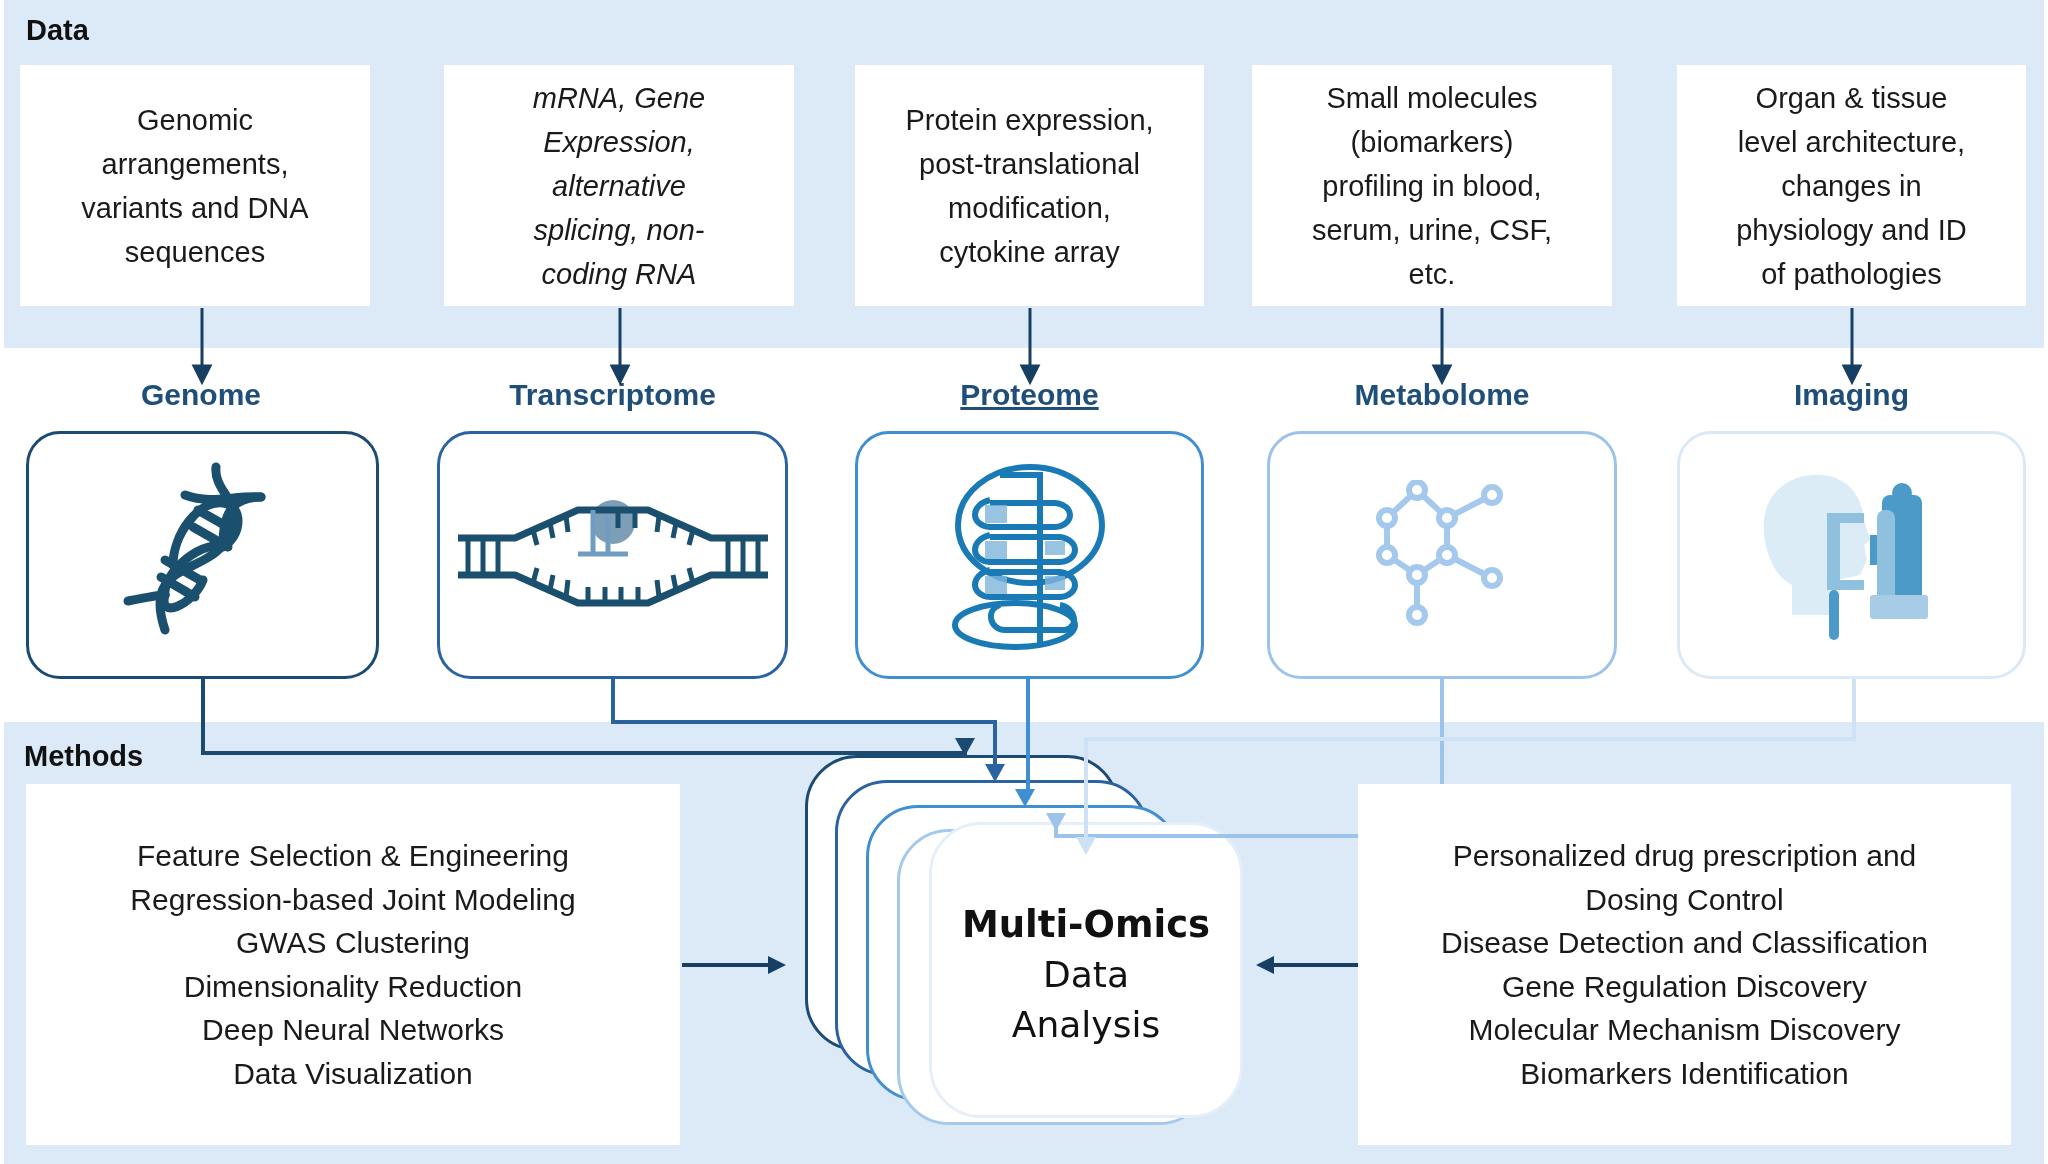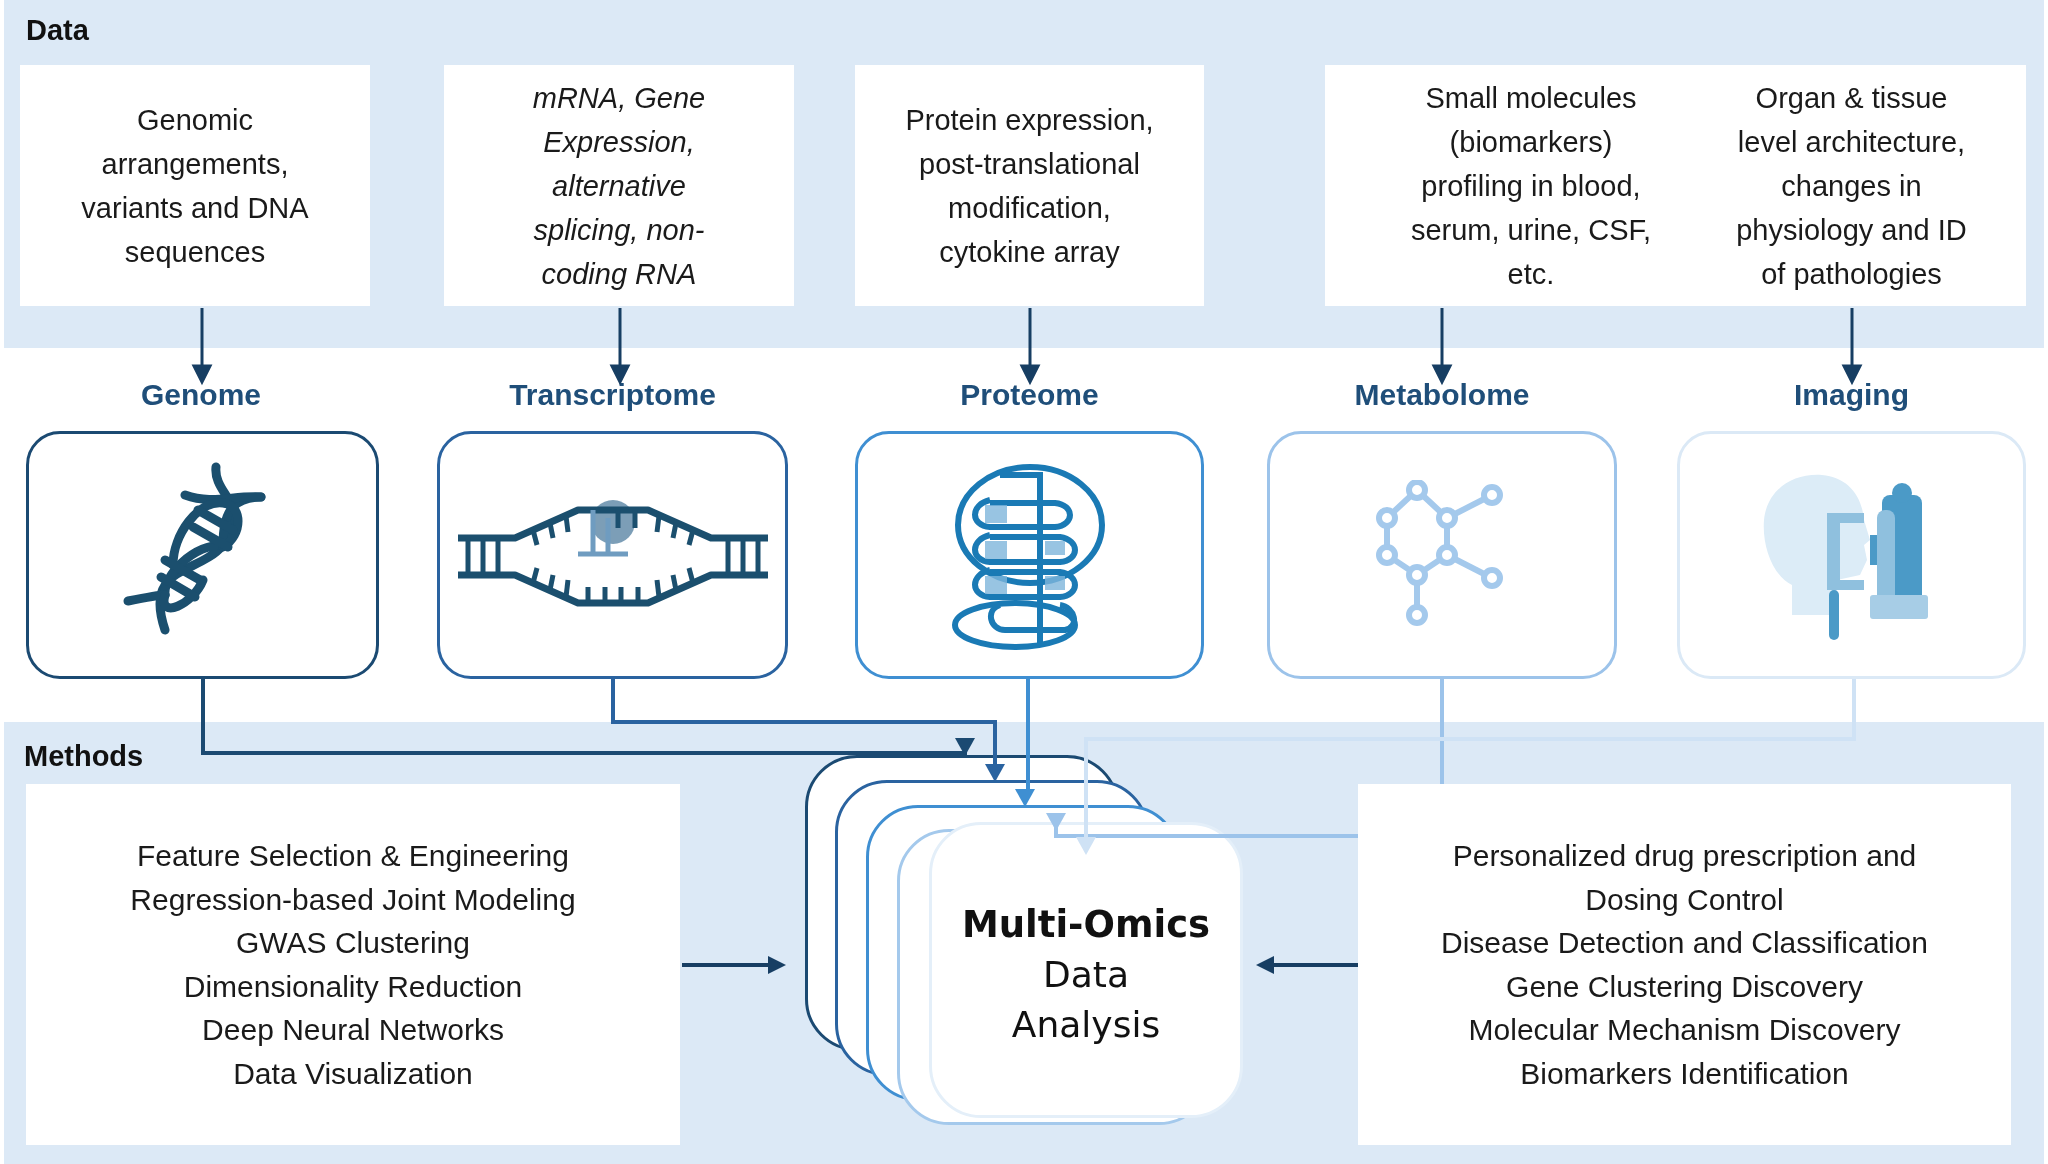--- a/index.html
+++ b/index.html
@@ -44,34 +44,34 @@
 sequences</div>
 <div class="data-box" style="left:444px; width:350px;font-style:italic;">mRNA, Gene
 Expression,
 alternative
 splicing, non-
 coding RNA</div>
 <div class="data-box" style="left:855px; width:349px;">Protein expression,
 post-translational
 modification,
 cytokine array</div>
-<div class="data-box" style="left:1325px; width:412px;">Small molecules
+<div class="data-box" style="left:1252px; width:360px;">Small molecules
 (biomarkers)
 profiling in blood,
 serum, urine, CSF,
 etc.</div>
 <div class="data-box" style="left:1677px; width:349px;">Organ &amp; tissue
 level architecture,
 changes in
 physiology and ID
 of pathologies</div>
 
 <div class="omic-label" style="left:26px; width:350px;">Genome</div>
 <div class="omic-label" style="left:437px; width:351px;">Transcriptome</div>
-<div class="omic-label" style="left:855px; width:349px;">Proteome</div>
+<div class="omic-label" style="left:855px; width:349px;text-decoration:underline;">Proteome</div>
 <div class="omic-label" style="left:1267px; width:350px;">Metabolome</div>
 <div class="omic-label" style="left:1677px; width:349px;">Imaging</div>
 
 <div class="omic-box" style="left:26px; width:353px; border-color:#1b4a72;">
   <svg width="200" height="200" viewBox="0 0 200 200">
     <g fill="none" stroke="#1b4f6e" stroke-width="9" stroke-linecap="round">
       <path d="M113 12 C 110 40, 150 50, 120 90 C 95 120, 40 110, 62 175"></path>
       <path d="M158 42 C 128 42, 120 60, 120 90 M 62 140 C 60 120, 90 90, 120 90"></path>
       <path d="M25 146 C 55 140, 62 140, 62 140"></path>
       <path d="M82 40 C 110 50, 130 40, 158 42"></path>
@@ -238,16 +238,16 @@
   <div>GWAS Clustering</div>
   <div>Dimensionality Reduction</div>
   <div>Deep Neural Networks</div>
   <div>Data Visualization</div>
 </div>
 
 <div class="panel" style="left:1358px; width:653px;">
   <div>Personalized drug prescription and</div>
   <div>Dosing Control</div>
   <div>Disease Detection and Classification</div>
-  <div>Gene Clustering Discovery</div>
+  <div>Gene Regulation Discovery</div>
   <div>Molecular Mechanism Discovery</div>
   <div>Biomarkers Identification</div>
 </div>
 
 </body></html>

